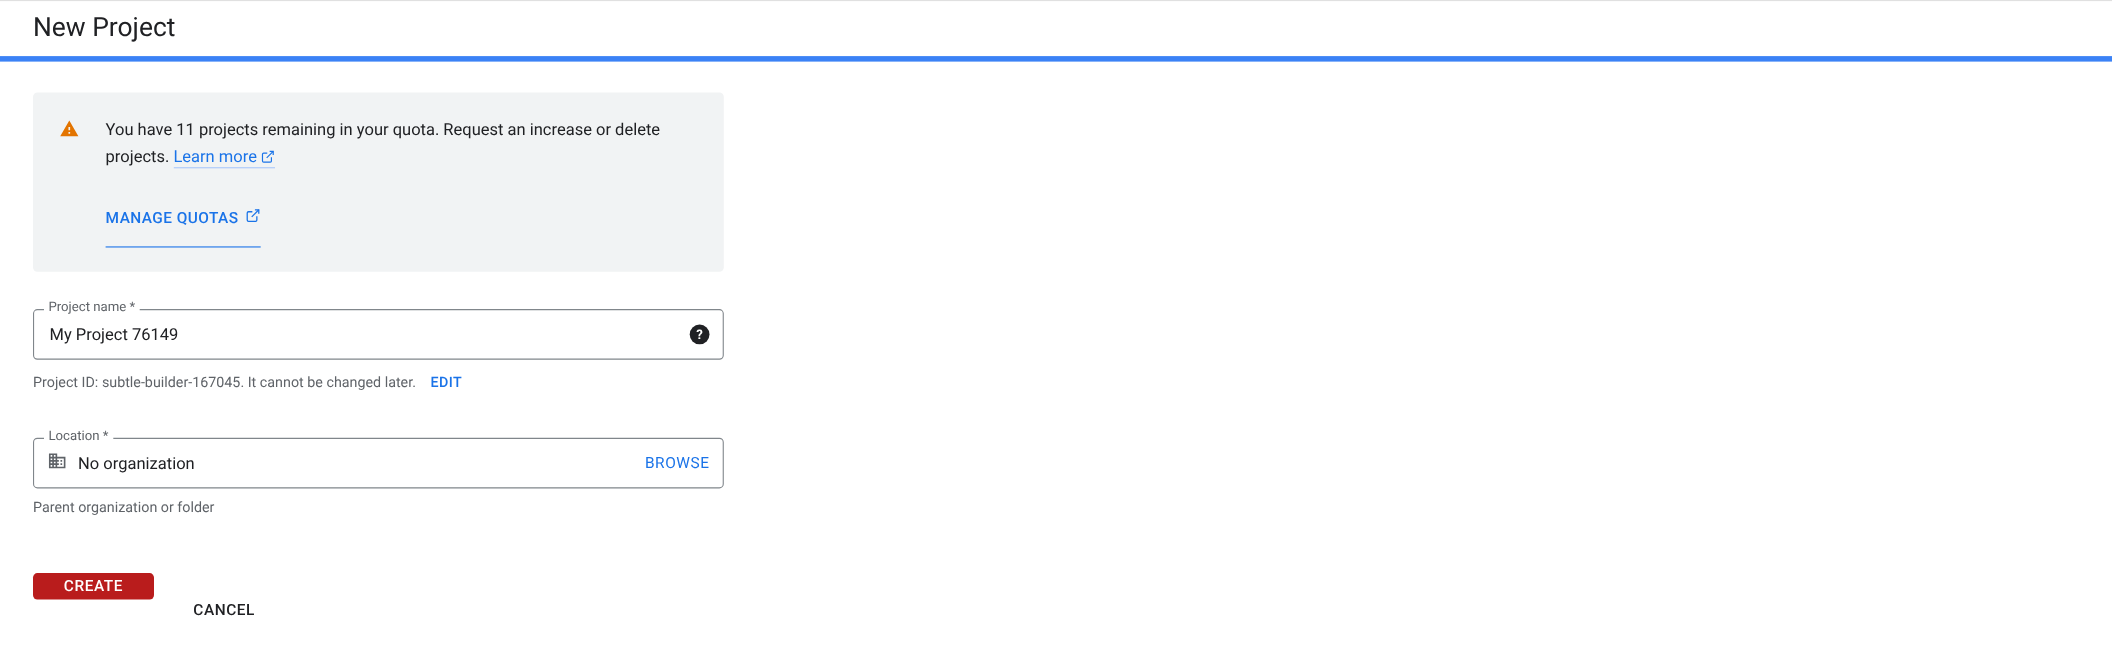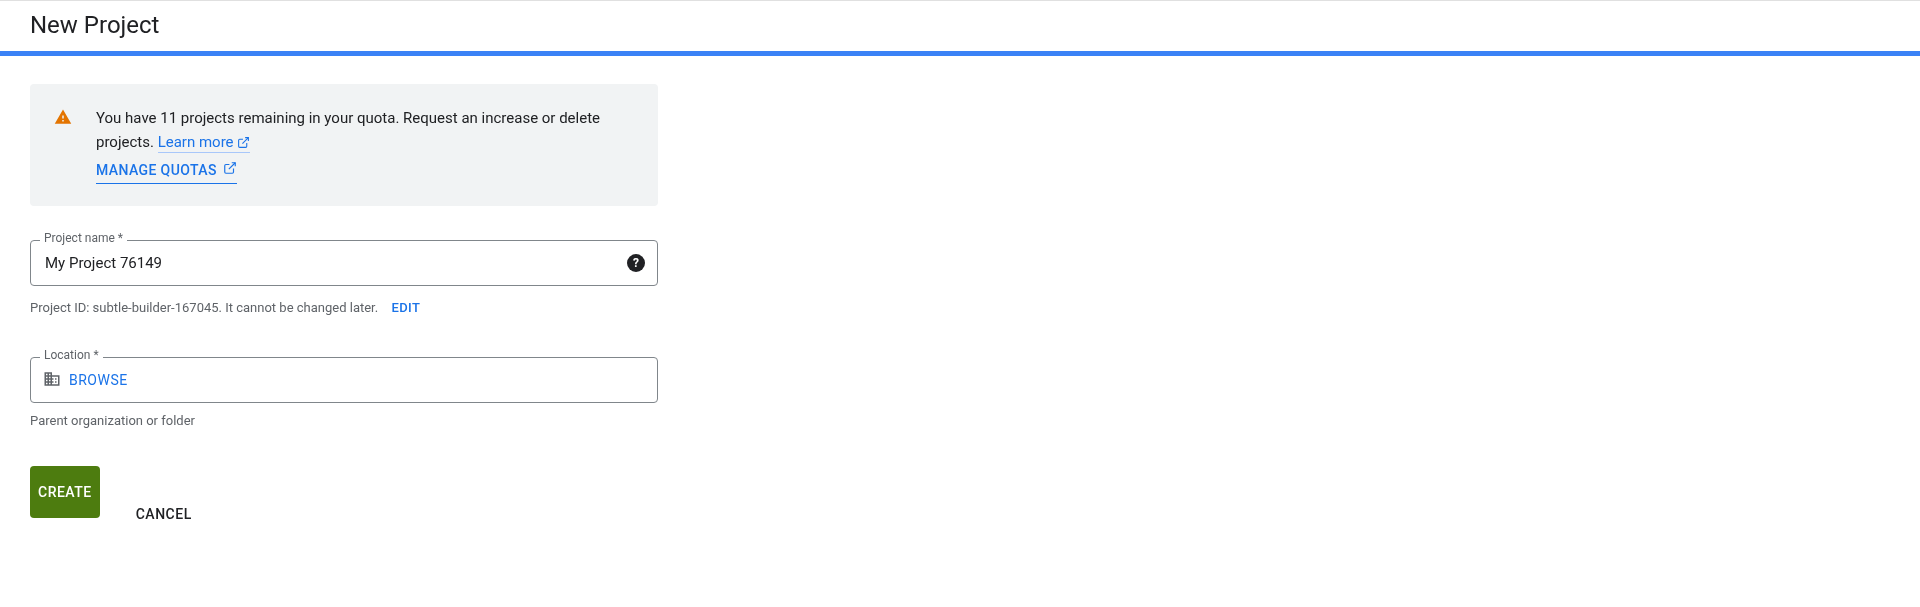--- a/index.html
+++ b/index.html
@@ -49,30 +49,30 @@
     text-decoration: none;
     border-bottom: 1px solid #a8c7fa;
     padding-bottom: 1px;
   }
   .open-new {
     display: inline-block;
     vertical-align: -2px;
     margin-left: 3px;
   }
   .notice-action {
-    margin-top: 3px;
+    margin-top: 32px;
     display: inline-flex;
     align-items: center;
     gap: 6px;
     color: #1a73e8;
     font-weight: 500;
     letter-spacing: .4px;
     font-size: 14px;
     border-bottom: 1px solid #1a73e8;
-    padding-bottom: 2px;
+    padding-bottom: 14px;
     cursor: pointer;
   }
 
   .field-wrap {
     position: relative;
     margin-top: 34px;
     max-width: 628px;
   }
   .field-label {
     position: absolute;
@@ -148,26 +148,26 @@
     font-size: 13px;
     color: #5f6368;
   }
   .action-row {
     margin-top: 32px;
     display: flex;
     gap: 30px;
     align-items: center;
   }
   .btn-primary {
-    background: #4d7c0f;
+    background: #b91c1c;
     color: #fff;
     border: none;
     border-radius: 4px;
-    padding: 0 8px;
-    height: 52px;
+    padding: 0 28px;
+    height: 24px;
     font-size: 14px;
     font-weight: 500;
     letter-spacing: .5px;
     cursor: pointer;
     font-family: inherit;
   }
   .btn-flat {
     background: none;
     border: none;
     color: #202124;
@@ -229,20 +229,21 @@
   </div>
 
   <div class="field-wrap" style="margin-top:42px;">
     <span class="field-label">Location *</span>
     <div class="field-box">
       <span class="org-icon">
         <svg width="18" height="18" viewBox="0 0 24 24" fill="currentColor">
             <path d="M12 7V3H2v18h20V7H12zM6 19H4v-2h2v2zm0-4H4v-2h2v2zm0-4H4V9h2v2zm0-4H4V5h2v2zm4 12H8v-2h2v2zm0-4H8v-2h2v2zm0-4H8V9h2v2zm0-4H8V5h2v2zm10 12h-8v-2h2v-2h-2v-2h2v-2h-2V9h8v10zm-2-8h-2v2h2v-2zm0 4h-2v2h2v-2z"></path>
           </svg>
       </span>
+      <span class="location-value">No organization</span>
       <span class="browse-btn">BROWSE</span>
     </div>
   </div>
   <div class="hint2">Parent organization or folder</div>
 
   <div class="action-row">
     <button class="btn-primary">CREATE</button>
     <button class="btn-flat">CANCEL</button>
   </div>
 

